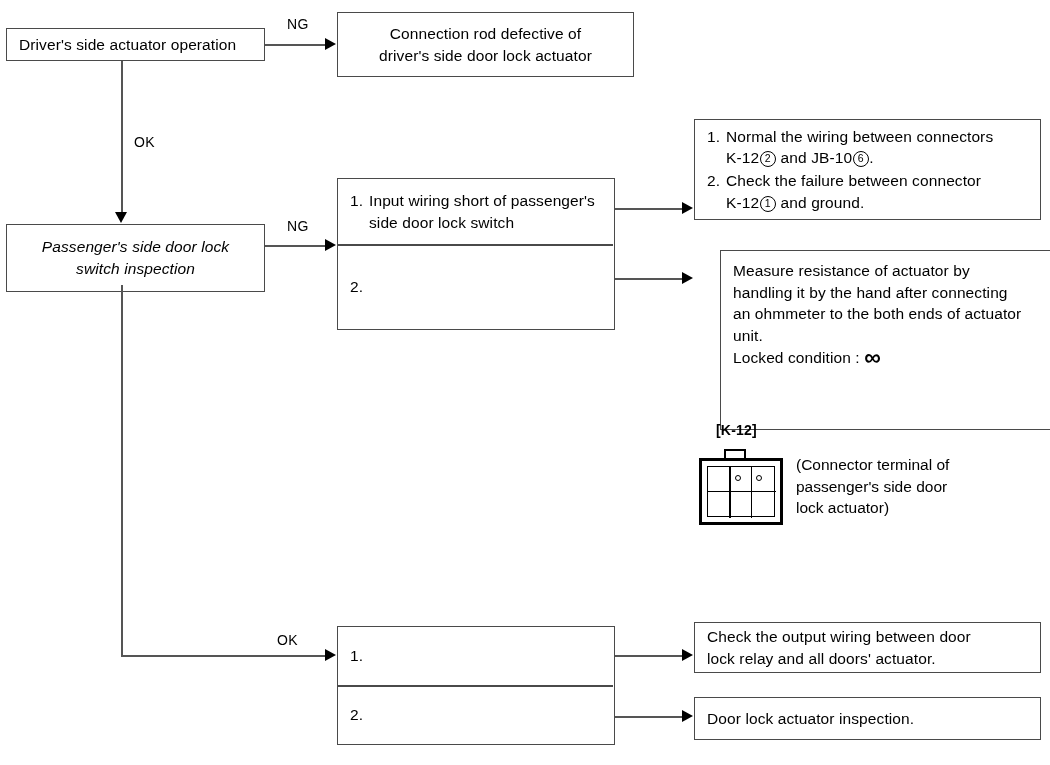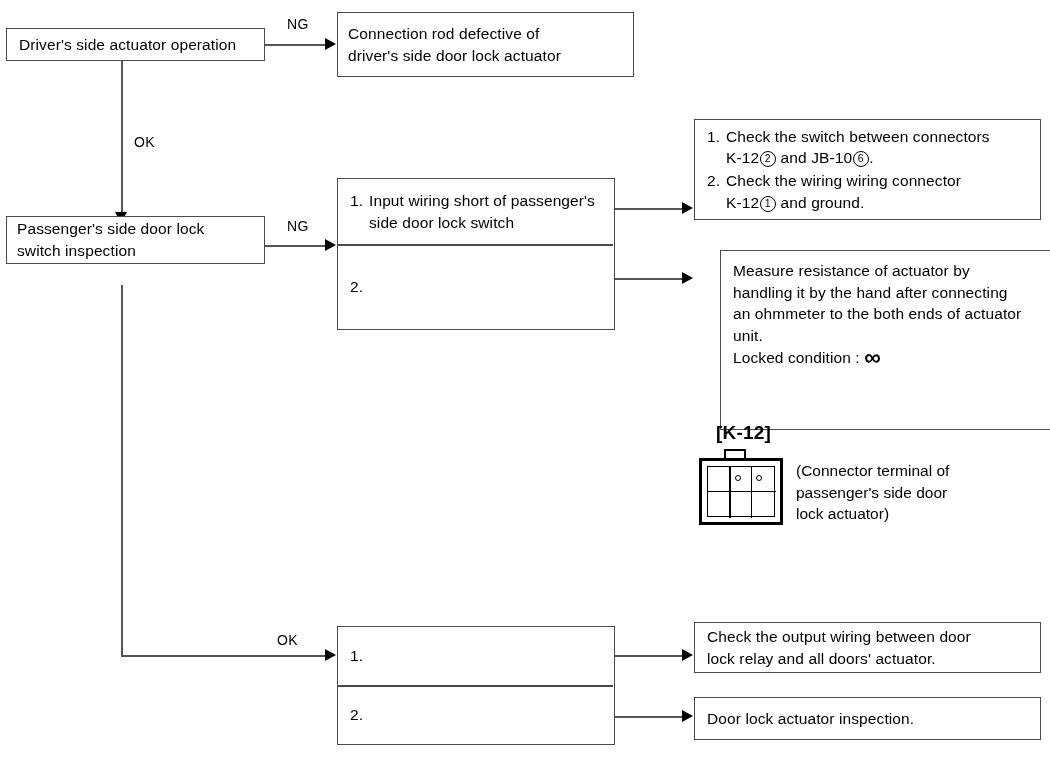--- a/index.html
+++ b/index.html
@@ -34,21 +34,21 @@
     flex-direction: column;
     justify-content: center;
   }
   .txt {
     font-size: 15.5px;
     line-height: 1.40;
     letter-spacing: 0.1px;
     white-space: pre-line;
     color: #000;
   }
-  .pad-c { padding: 0 10px; text-align: left; }
+  .pad-c { padding: 0 10px; text-align: center; }
   .pad-l { padding: 0 10px 0 12px; text-align: left; }
   .numitem {
     display: flex;
     align-items: flex-start;
   }
   .numitem .num {
     flex: 0 0 auto;
     width: 19px;
   }
   .numitem .body { flex: 1 1 auto; }
@@ -137,21 +137,21 @@
   .conn-dot {
     position: absolute;
     width: 6px; height: 6px;
     border: 1.4px solid #000;
     border-radius: 50%;
     box-sizing: border-box;
     background: #fff;
   }
   .conn-label {
     position: absolute;
-    font-size: 19px;
+    font-size: 14px;
     font-weight: bold;
     letter-spacing: 0.2px;
   }
   .conn-note {
     position: absolute;
     font-size: 15.5px;
     line-height: 1.40;
     white-space: pre-line;
   }
 </style>
@@ -170,21 +170,21 @@
 
   <div class="box" style="left:337px; top:12px; width:297px; height:65px;">
     <div class="txt pad-c">Connection rod defective of
 driver's side door lock actuator</div>
   </div>
 
   <div class="vline" style="left:121px; top:61px; height:153px;"></div>
   <div class="arrow-d" style="left:115px; top:212px;"></div>
   <div class="label" style="left:134px; top:134px;">OK</div>
 
-  <div class="box" style="left:6px; top:216px; width:259px; height:48px;">
+  <div class="box" style="left:6px; top:224px; width:259px; height:68px;font-style:italic;">
     <div class="txt pad-c">Passenger's side door lock
 switch inspection</div>
   </div>
 
   <div class="hline" style="left:265px; top:245px; width:62px;"></div>
   <div class="arrow-r" style="left:325px; top:239px;"></div>
   <div class="label" style="left:287px; top:218px;">NG</div>
 
   <div class="box" style="left:337px; top:178px; width:278px; height:152px; justify-content:flex-start;">
     <div class="divider" style="left:0px; top:65px; width:274.8px;"></div>
@@ -204,25 +204,25 @@
 
   <div class="hline" style="left:615px; top:208px; width:69px;"></div>
   <div class="arrow-r" style="left:682px; top:202px;"></div>
 
   <div class="hline" style="left:615px; top:278px; width:69px;"></div>
   <div class="arrow-r" style="left:682px; top:272px;"></div>
 
   <div class="box" style="left:694px; top:119px; width:347px; height:101px;">
     <div class="txt pad-l numitem" style="margin-bottom:1px;">
       <span class="num">1.</span>
-      <span class="body"><span>Check the switch between connectors</span><br><span>K-12</span><span class="circ">2</span><span> and JB-10</span><span class="circ">6</span><span>.</span></span>
+      <span class="body"><span>Normal the wiring between connectors</span><br><span>K-12</span><span class="circ">2</span><span> and JB-10</span><span class="circ">6</span><span>.</span></span>
     </div>
     <div class="txt pad-l numitem">
       <span class="num">2.</span>
-      <span class="body"><span>Check the wiring wiring connector</span><br><span>K-12</span><span class="circ">1</span><span> and ground.</span></span>
+      <span class="body"><span>Check the failure between connector</span><br><span>K-12</span><span class="circ">1</span><span> and ground.</span></span>
     </div>
   </div>
 
   <div class="box" style="left:720px; top:250px; width:347px; height:180px; justify-content:flex-start; padding-top:9px;">
     <div class="txt pad-l">Measure resistance of actuator by
 handling it by the hand after connecting
 an ohmmeter to the both ends of actuator
 unit.</div>
     <div class="txt pad-l"><span>Locked condition : </span><span class="sym-inf">∞</span></div>
   </div>
@@ -235,21 +235,21 @@
     <div class="conn-body" style="left:5px; top:38px; width:84px; height:67px;">
       <div class="conn-grid" style="left:4.5px; top:4.5px; width:68px; height:51px;">
         <div class="conn-vline" style="left:21.5px; top:0; height:51px;"></div>
         <div class="conn-vline" style="left:43px; top:0; height:51px;"></div>
         <div class="conn-hline" style="left:0; top:24px; width:68px;"></div>
         <div class="conn-dot" style="left:27px; top:8px;"></div>
         <div class="conn-dot" style="left:48.5px; top:8px;"></div>
       </div>
     </div>
 
-    <div class="conn-note" style="left:102px; top:40px; width:230px;">(Connector terminal of
+    <div class="conn-note" style="left:102px; top:34px; width:230px;">(Connector terminal of
    passenger's side door
    lock actuator)</div>
   </div>
 
   <div class="vline" style="left:121px; top:285px; height:372px;"></div>
   <div class="hline" style="left:121px; top:655px; width:206px;"></div>
   <div class="arrow-r" style="left:325px; top:649px;"></div>
   <div class="label" style="left:277px; top:632px;">OK</div>
 
   <div class="box" style="left:337px; top:626px; width:278px; height:119px; justify-content:flex-start;">

